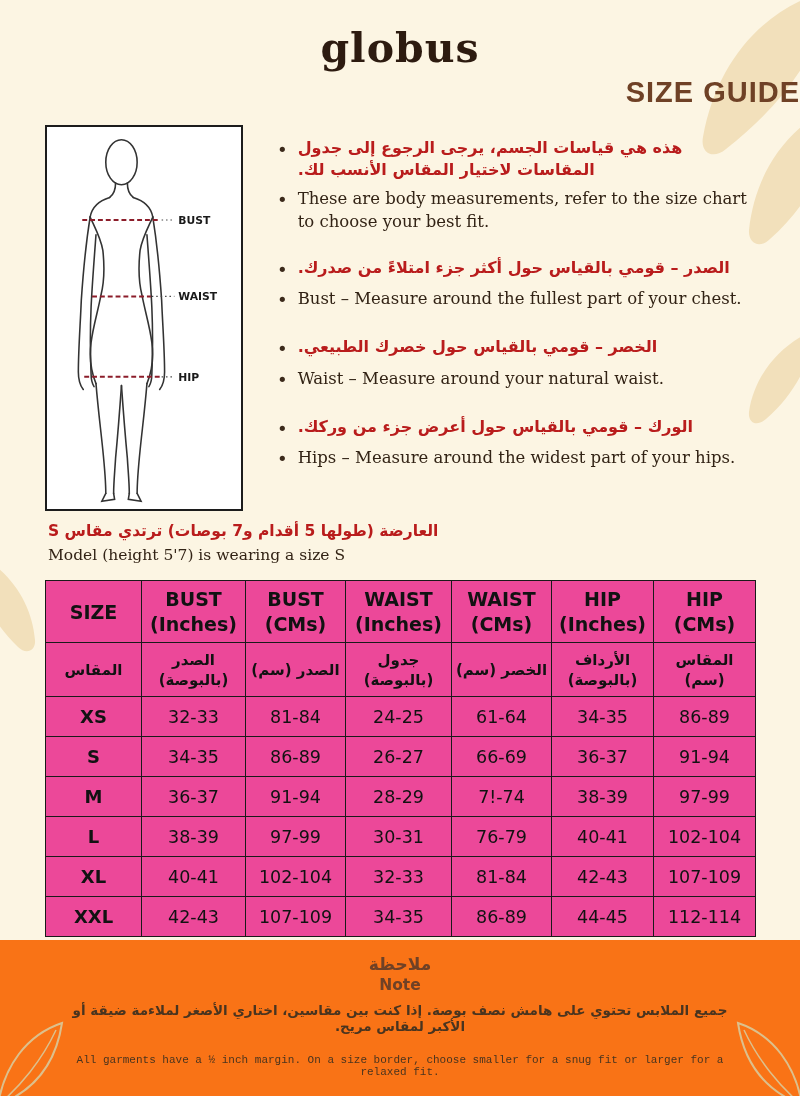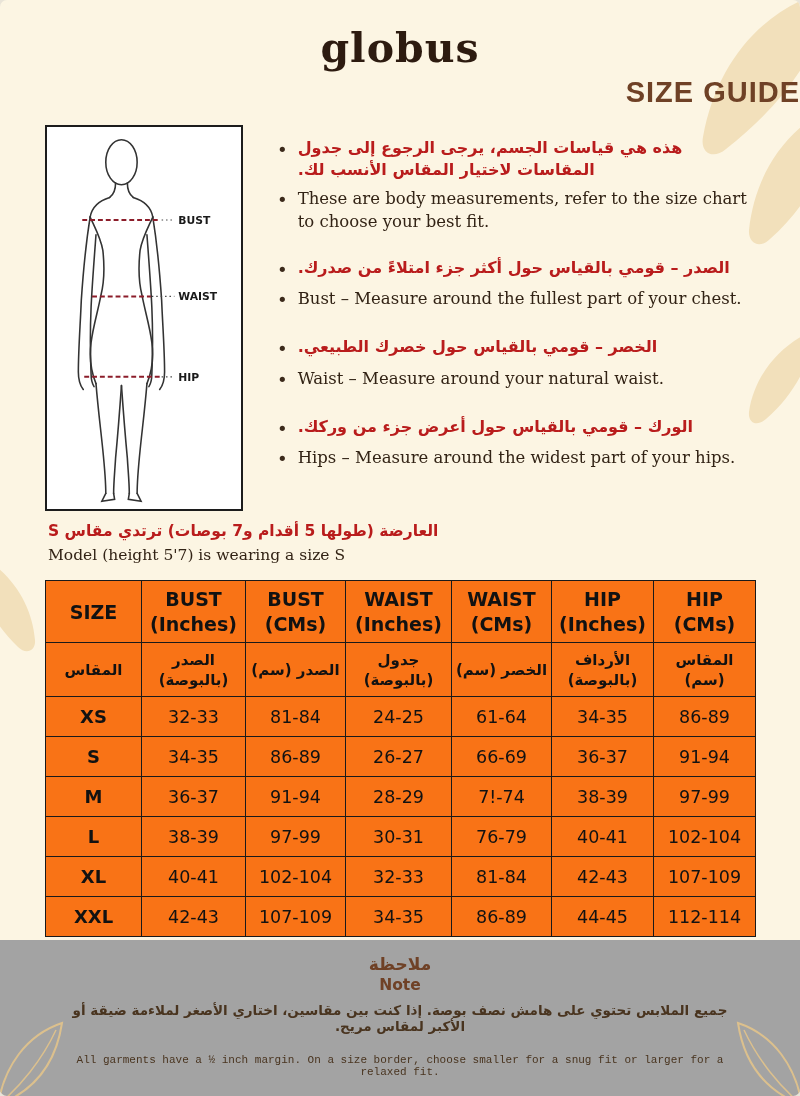--- a/index.html
+++ b/index.html
@@ -1,18 +1,18 @@
 <!DOCTYPE html>
 <html><head>
 <meta charset="utf-8">
 <style>
   * { box-sizing: border-box; margin: 0; padding: 0; }
   html,body { margin:0; }
   body { background:#e9e4d8; font-family:"DejaVu Sans", sans-serif; }
-  .page { width:800px; height:1096px; background:#fcf5e3; position:relative; overflow:hidden; color:#2e2014; margin:0 auto;border-radius:7px; }
+  .page { width:800px; height:1096px; background:#fcf5e3; position:relative; overflow:hidden; color:#2e2014; margin:0 auto; }
   .deco { position:absolute; z-index:0; pointer-events:none; }
   .content { position:relative; z-index:1; height:100%; display:flex; flex-direction:column; }
 
   .header { text-align:center; padding-top:24px; }
   .logo { font-family:"DejaVu Serif", serif; font-weight:700; font-size:41px; color:#2d1b10; letter-spacing:1px; }
   .title { font-family:"Liberation Sans", sans-serif; font-weight:800; font-size:29px; color:#6f4126; letter-spacing:1px; margin-top:4px;text-align:right; }
 
   .top { display:flex; padding:16px 45px 0 45px; gap:34px; }
   .diagram-box { width:198px; height:386px; background:#ffffff; border:2px solid #1c1c1c; flex:none; }
   .diagram-box svg { display:block; width:100%; height:100%; }
@@ -22,28 +22,28 @@
   .bullet { display:flex; gap:10px; margin-bottom:5px; }
   .bullet .dot { color:#3c2a1b; font-size:18px; line-height:1.4; flex:none; }
   .txt { line-height:1.4; }
   .ar { font-size:16px; font-weight:700; direction:rtl; text-align:left; font-family:"DejaVu Sans", sans-serif; color:#b91c1c; }
   .en { font-size:16.5px; font-family:"DejaVu Serif", serif; color:#322315; font-weight:400; }
 
   .model-note { padding:10px 45px 0 48px; }
   .model-note .ar { font-size:15.5px; margin-bottom:2px; }
   .model-note .en { font-size:15.5px; }
 
-  .size-table { margin:14px 45px 0; border-collapse:collapse; width:710px; table-layout:fixed; background:#f97316; }
+  .size-table { margin:14px 45px 0; border-collapse:collapse; width:710px; table-layout:fixed; background:#ec4899; }
   .size-table th, .size-table td { border:1.5px solid #1a1a1a; text-align:center; vertical-align:middle; color:#121212; }
   .h-en { font-size:19px; font-weight:700; height:62px; white-space:pre-line; font-family:"DejaVu Sans", sans-serif; line-height:1.3; }
   .h-ar { font-size:15px; font-weight:700; height:54px; white-space:pre-line; line-height:1.35; }
   .c-size { font-weight:700; font-size:18px; height:40px; }
   .c-val { font-size:17.5px; height:40px; font-weight:400; }
 
-  .footer { margin-top:auto; background:#a3a3a3; text-align:center; padding:14px 55px 18px; position:relative; }
+  .footer { margin-top:auto; background:#f97316; text-align:center; padding:14px 55px 18px; position:relative; }
   .footer .t-ar { font-size:17px; font-weight:700; color:#6f4126; direction:rtl; }
   .footer .t-en { font-size:15.5px; font-weight:700; color:#6f4126; margin-top:2px; }
   .footer .b-ar { font-size:13.5px; font-weight:600; color:#49341f; margin-top:8px; direction:rtl; }
   .footer .b-en { font-size:11px; font-family:Liberation Mono, monospace; color:#49341f; margin-top:20px; }
   .footer-leaf { position:absolute; z-index:0; pointer-events:none; }
   .footer-text { position:relative; z-index:1; }
 </style>
 </head>
 <body>
 

